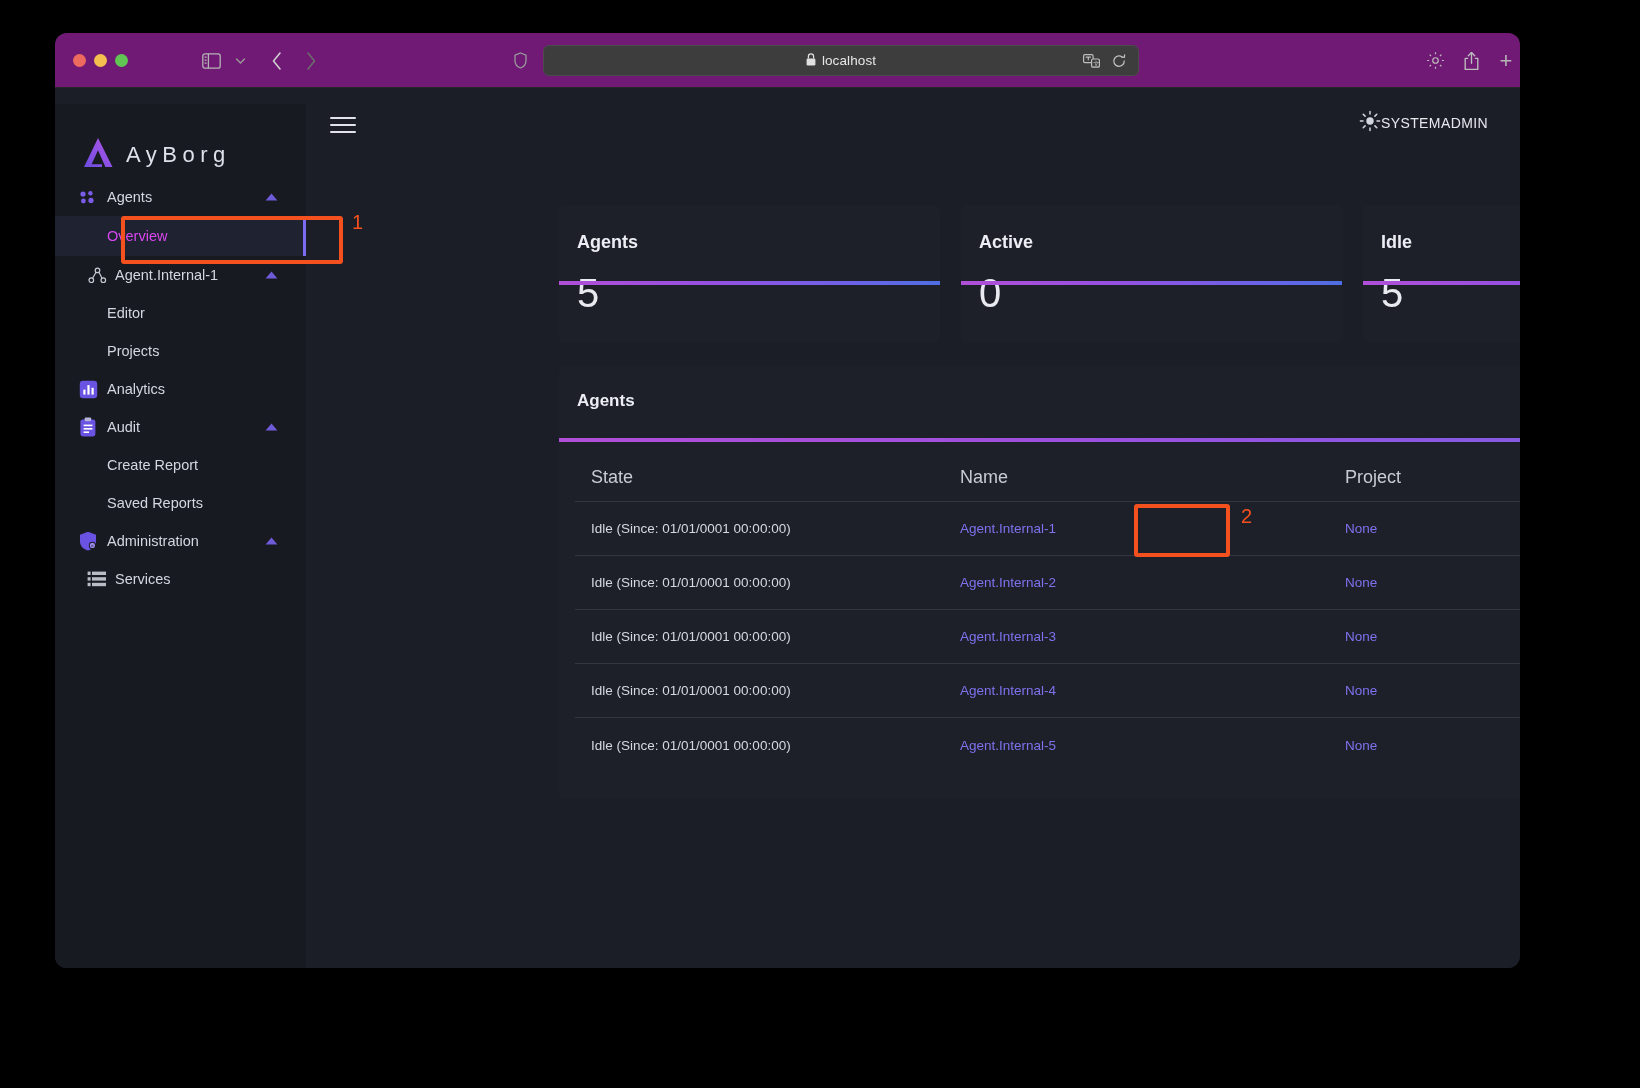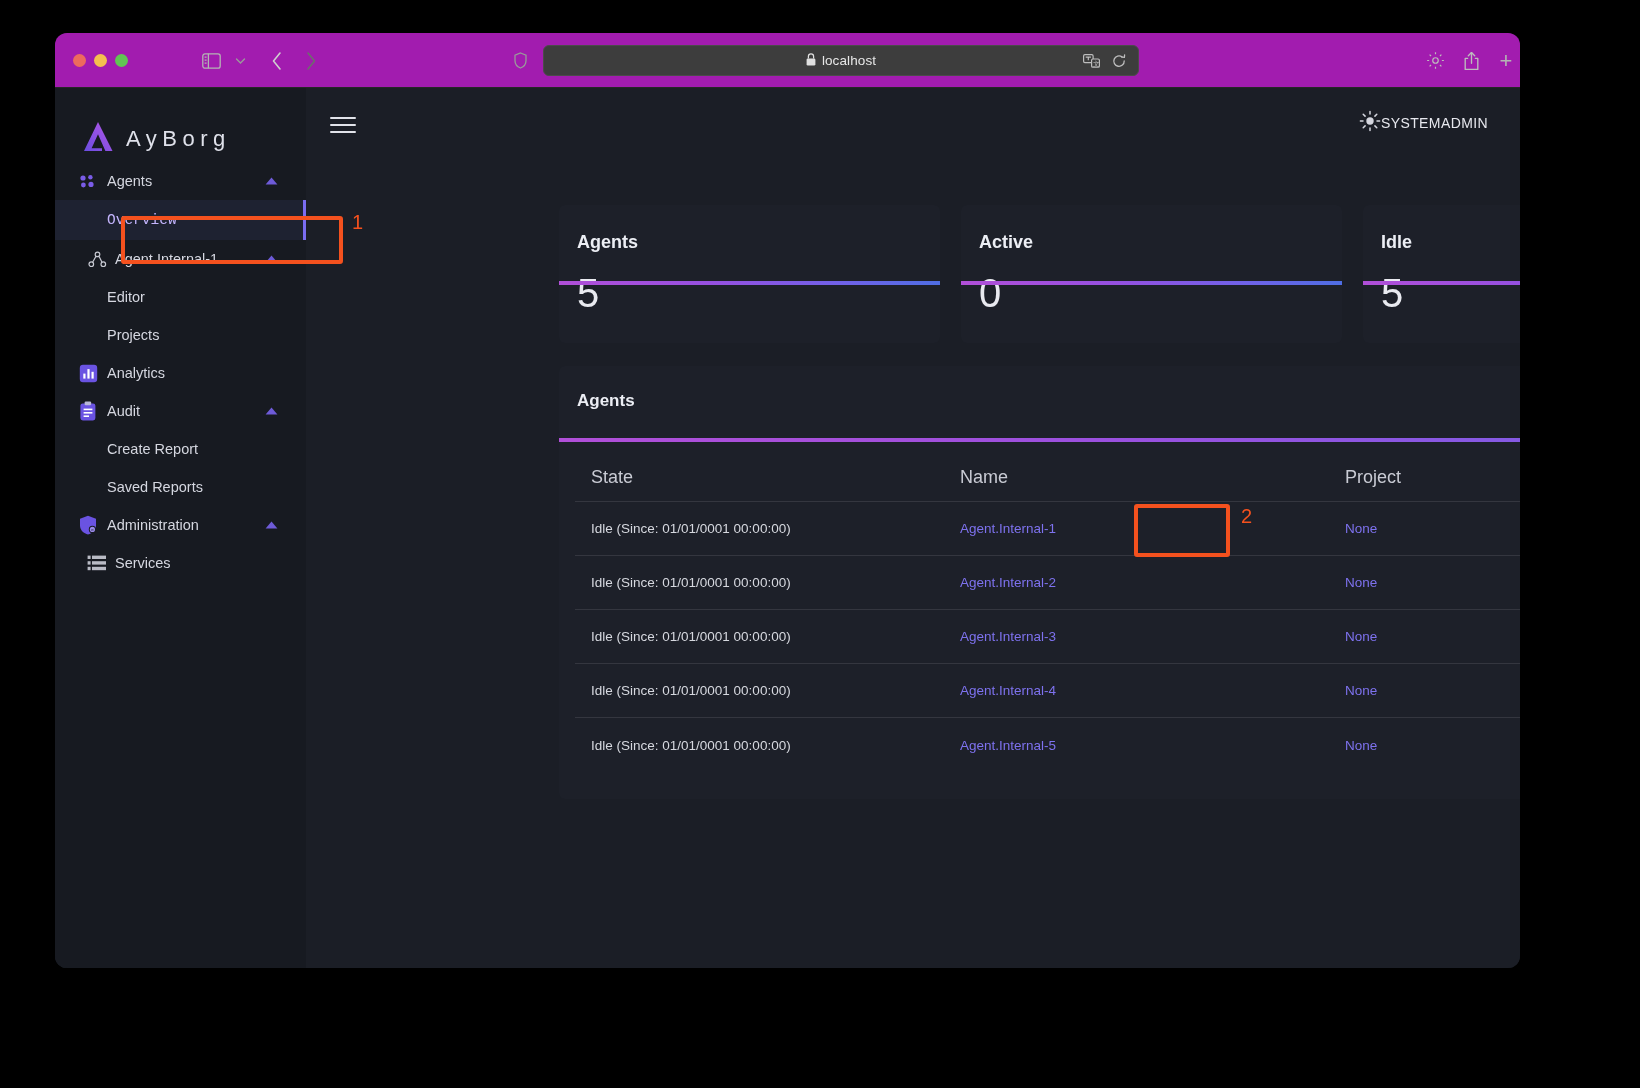--- a/index.html
+++ b/index.html
@@ -18,21 +18,21 @@
     background: #1b1e26;
     border-radius: 12px;
     overflow: hidden;
     box-shadow: 0 6px 34px rgba(0,0,0,0.65);
   }
 
   
   #browser-toolbar {
     position: relative;
     height: 55px;
-    background: #a21caf;
+    background: #701a75;
     border-bottom: 1px solid #262626;
   }
   .traffic-lights { position: absolute; left: 18px; top: 21px; display: flex; gap: 8px; }
   .tl { width: 13px; height: 13px; border-radius: 50%; }
   .tl.red { background: #ed6a5e; }
   .tl.yellow { background: #f4bf4f; }
   .tl.green { background: #61c554; }
 
   .tb-icon { position: absolute; top: 0; height: 55px; display: flex;
              align-items: center; justify-content: center; color: #b4b4b4; }
@@ -57,21 +57,21 @@
 
   #settings-gear-button { left: 1363px; width: 34px; }
   #share-button { left: 1399px; width: 34px; }
   #new-tab-button { left: 1434px; width: 34px; font-size: 22px; font-weight: 300; }
 
   
   #app-shell { position: relative; height: 880px; background: #1b1e26; display: flex; }
 
   
   #sidebar {
-    width: 251px; background: #171a21; flex-shrink: 0; position: relative;
+    width: 251px; background: #171a21; flex-shrink: 0; position: relative; margin-top: 16px;
   }
   #brand {
     display: flex; align-items: center; gap: 10px;
     padding: 27px 0 0 25px;
     height: 74px;
   }
   #brand-text {
     color: #dfe1ea; font-size: 22px; letter-spacing: 5.5px; font-weight: 400;
   }
   .nav-group-header {
@@ -89,21 +89,21 @@
   }
   .nav-sub .sub-label { color: #d5d7e0; font-size: 14.5px; }
   .nav-sub.with-icon { padding-left: 24px; }
   .nav-sub.with-icon .nav-icon { width: 36px; justify-content: center; }
 
   #sidebar-item-overview {
     background: #1e2231;
     border-right: 3px solid #7a6cf0;
     height: 40px;
   }
-  #sidebar-item-overview .sub-label { color: #c4b5fd; font-family: Liberation Mono, monospace; }
+  #sidebar-item-overview .sub-label { color: #d946ef; }
 
   
   #content { flex: 1; position: relative; overflow: hidden; }
 
   #app-header {
     height: 52px; display: flex; align-items: center;
     padding: 0 0 0 24px; position: relative;
   }
   #hamburger-menu-button { width: 26px; display:flex; flex-direction: column; gap: 5px; cursor: pointer; margin-top: 22px;}
   #hamburger-menu-button span { display:block; height: 2px; background: #e2e3ea; border-radius: 1px; }

